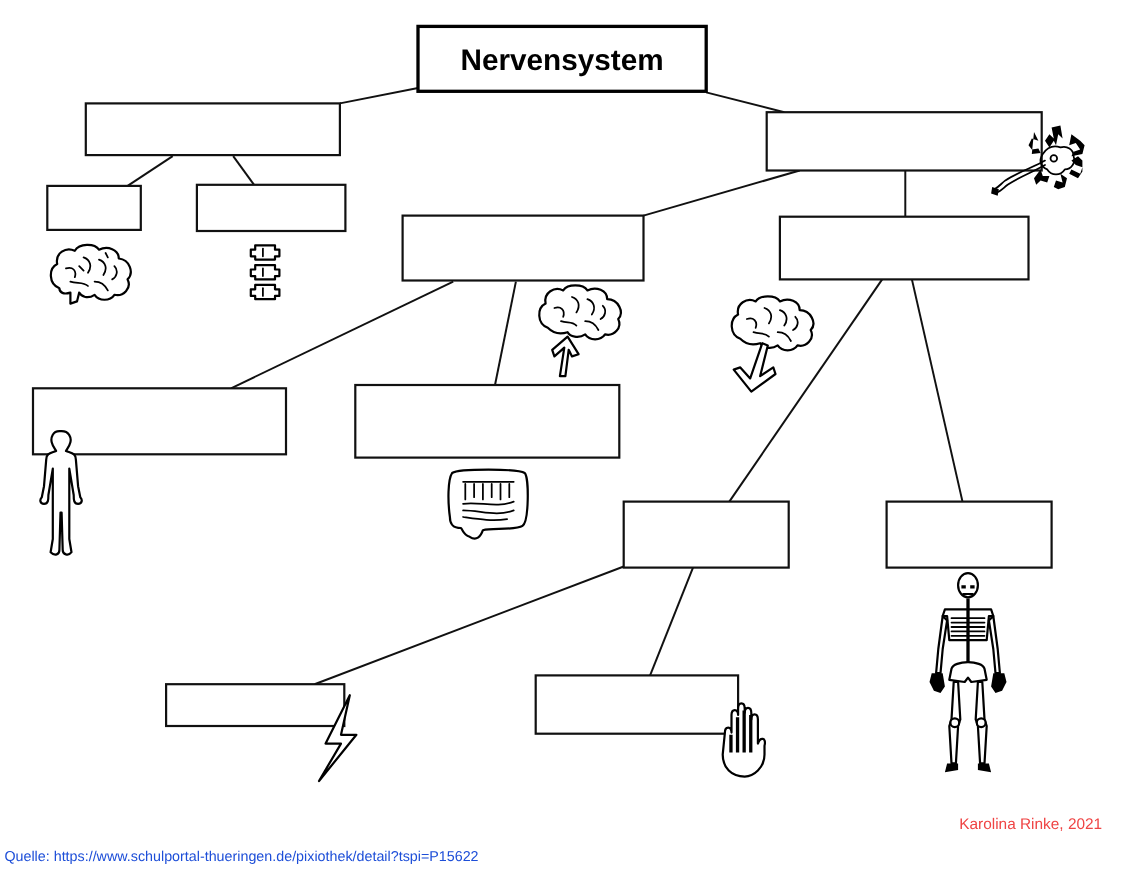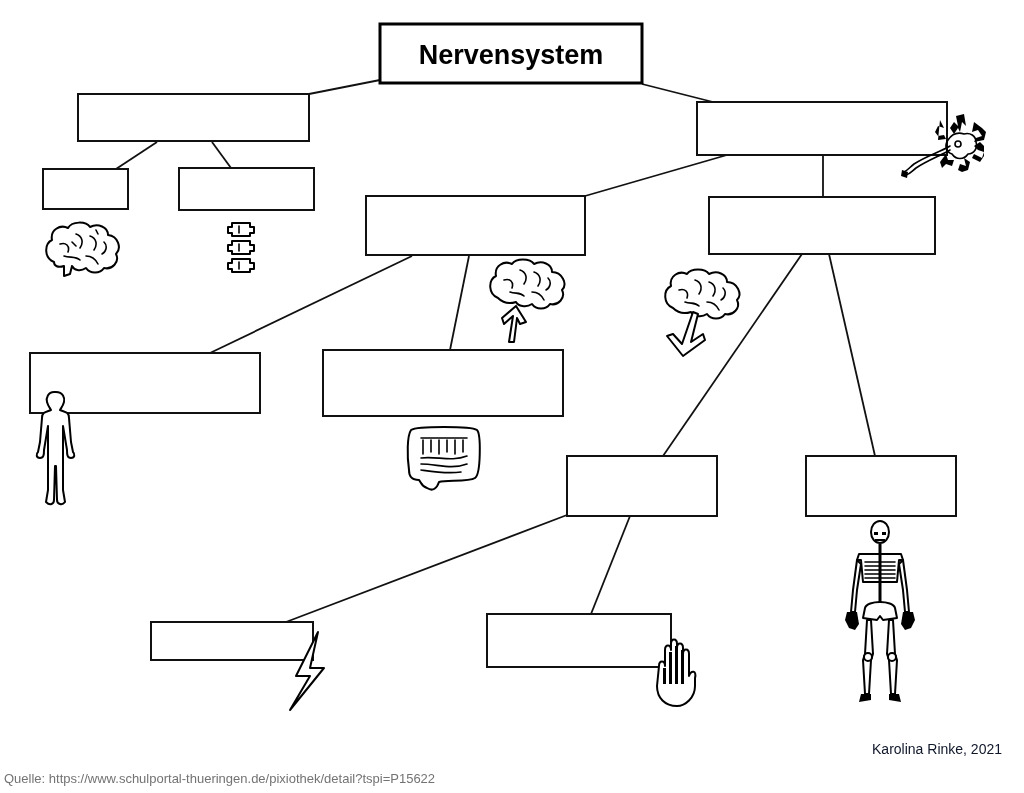--- a/index.html
+++ b/index.html
@@ -5,22 +5,22 @@
   html, body { margin: 0; padding: 0; background: #ffffff; }
   body { width: 1024px; height: 793px; position: relative; overflow: hidden; font-family: "Liberation Sans", sans-serif; }
   #canvas { position: absolute; left: 0; top: 0; }
   .box { fill: #ffffff; stroke: #111111; stroke-width: 2; }
   .box-root { fill: #ffffff; stroke: #000000; stroke-width: 3; }
   .conn { stroke: #111111; stroke-width: 1.8; fill: none; }
   .ico { fill: #ffffff; stroke: #000000; stroke-width: 2; stroke-linejoin: round; stroke-linecap: round; }
   .ico-thin { fill: none; stroke: #000000; stroke-width: 1.6; stroke-linecap: round; stroke-linejoin: round; }
   .ico-fill { fill: #000000; stroke: none; }
   .title-text { font-family: "Liberation Sans", sans-serif; font-weight: bold; font-size: 27px; fill: #000; }
-  .credit { position: absolute; right: 22px; top: 741px; font-size: 14px; color: #0f172a; }
-  .source { position: absolute; left: 4px; top: 771px; font-size: 13px; color: #737373; }
+  .credit { position: absolute; right: 22px; top: 741px; font-size: 14px; color: #ef4444; }
+  .source { position: absolute; left: 4px; top: 771px; font-size: 13px; color: #1d4ed8; }
 </style>
 </head>
 <body>
 
 <svg id="canvas" width="1024" height="793" viewBox="0 0 1024 793">
 
   <g>
     <line class="conn" x1="380" y1="80" x2="309" y2="94"></line>
     <line class="conn" x1="642" y1="84" x2="713" y2="102"></line>
     <line class="conn" x1="157" y1="142" x2="116" y2="169"></line>

